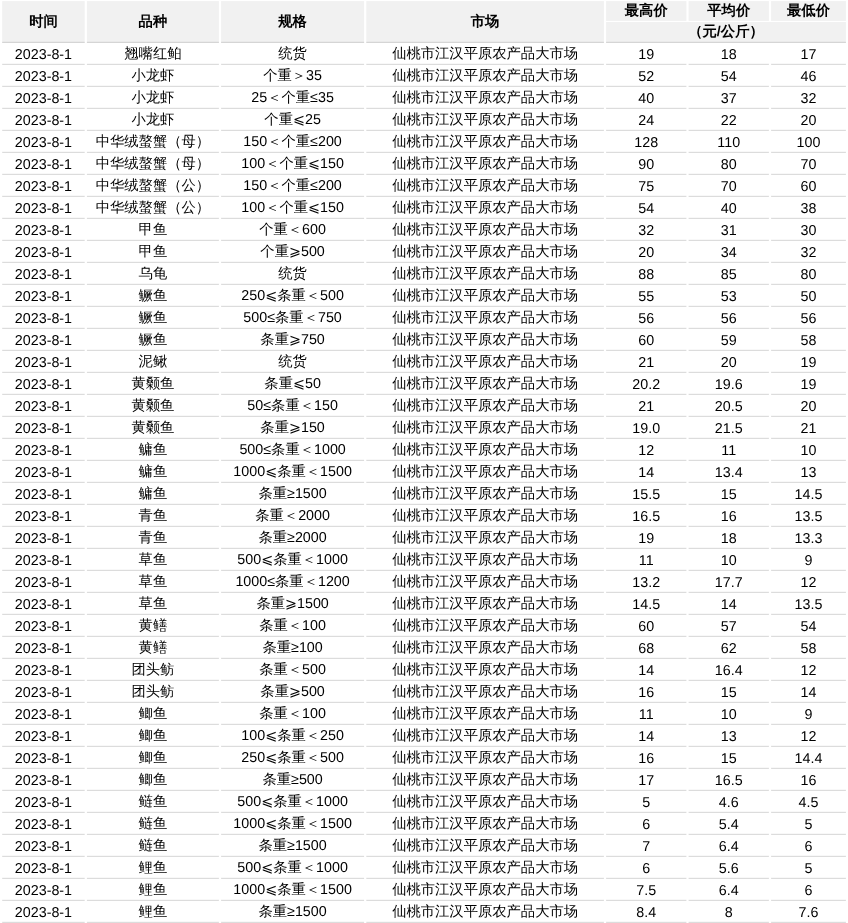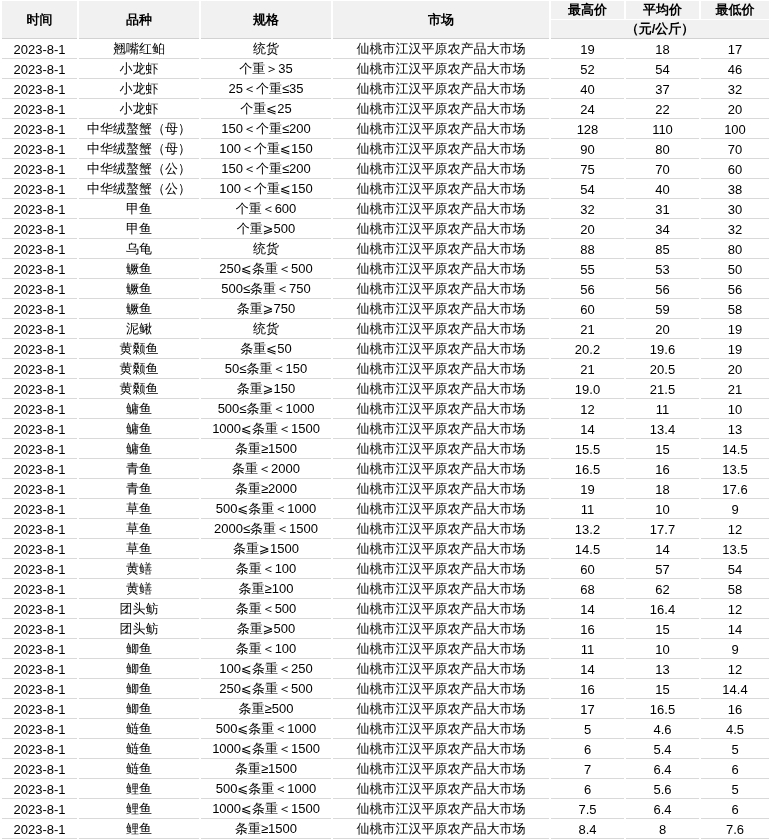--- a/index.html
+++ b/index.html
@@ -273,35 +273,35 @@
     <td>16</td>
     <td>13.5</td>
   </tr>
       <tr>
     <td>2023-8-1</td>
     <td>青鱼</td>
     <td>条重≥2000</td>
     <td>仙桃市江汉平原农产品大市场</td>
     <td>19</td>
     <td>18</td>
-    <td>17.6</td>
+    <td>13.3</td>
   </tr>
       <tr>
     <td>2023-8-1</td>
     <td>草鱼</td>
     <td>500⩽条重＜1000</td>
     <td>仙桃市江汉平原农产品大市场</td>
     <td>11</td>
     <td>10</td>
     <td>9</td>
   </tr>
       <tr>
     <td>2023-8-1</td>
     <td>草鱼</td>
-    <td>2000≤条重＜1500</td>
+    <td>1000≤条重＜1200</td>
     <td>仙桃市江汉平原农产品大市场</td>
     <td>13.2</td>
     <td>17.7</td>
     <td>12</td>
   </tr>
       <tr>
     <td>2023-8-1</td>
     <td>草鱼</td>
     <td>条重⩾1500</td>
     <td>仙桃市江汉平原农产品大市场</td>

